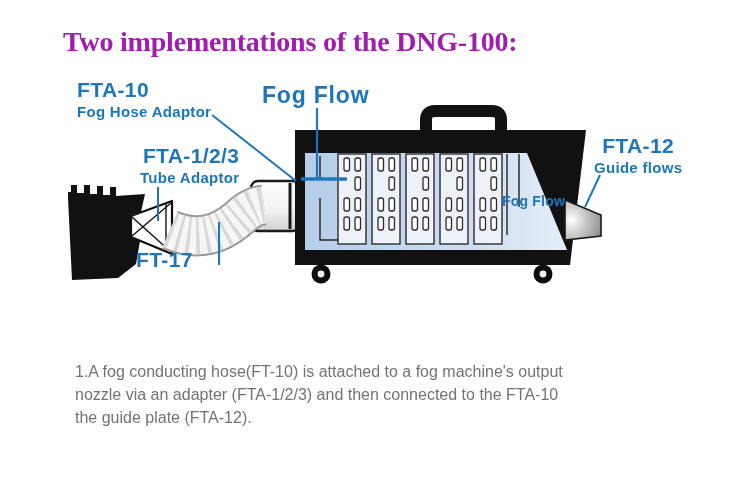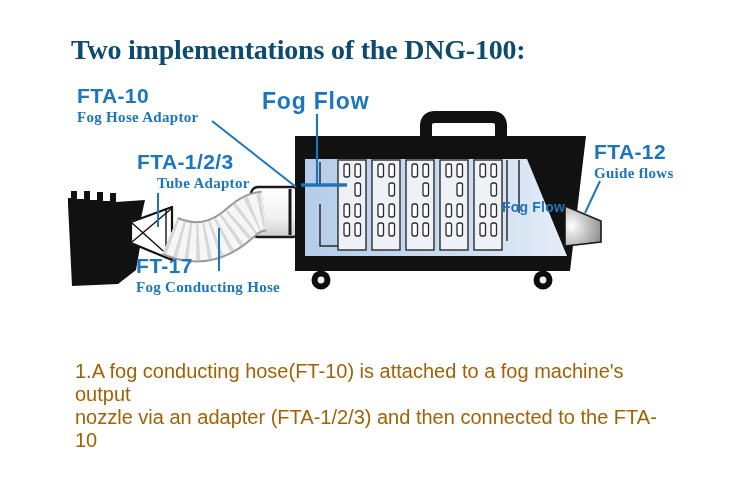--- a/index.html
+++ b/index.html
@@ -1,36 +1,36 @@
 <!DOCTYPE html>
 <html><head>
 <meta charset="utf-8">
 <style>
   html,body{margin:0;padding:0;background:#ffffff;}
   .page{
     position:relative;width:750px;height:500px;background:#ffffff;
     overflow:hidden;font-family:"Liberation Sans",sans-serif;
   }
   .title{
-    position:absolute;left:55px;top:18px;margin:16px;
+    position:absolute;left:55px;top:18px;margin:8px;
     font-family:"Liberation Serif",serif;font-weight:bold;
-    font-size:28px;letter-spacing:-0.2px;color:#0c4a6e;
+    font-size:28px;letter-spacing:-0.2px;color:#a21caf;
   }
-  .diagram{position:absolute;left:0;top:8px;width:750px;height:340px;}
+  .diagram{position:absolute;left:0;top:2px;width:750px;height:340px;}
   .diagram svg{position:absolute;left:0;top:0;}
   .plabel{position:absolute;color:#1d76bc;line-height:1.05;}
   .plabel .big{font-size:21px;font-weight:600;letter-spacing:0.4px;display:block;}
-  .plabel .sub{font-size:15px;font-weight:600;letter-spacing:0.3px;display:block;margin-top:3px;font-family:Liberation Serif, serif;}
+  .plabel .sub{font-size:15px;font-weight:600;letter-spacing:0.3px;display:block;margin-top:3px;}
   .fogflow-big{position:absolute;left:262px;top:80px;color:#1d76bc;
     font-size:23px;font-weight:600;letter-spacing:0.8px;}
   .fogflow-inner{position:absolute;left:502px;top:191px;color:#1d76bc;
     font-size:14px;font-weight:700;letter-spacing:0.2px;}
   .desc{
     position:absolute;left:75px;top:360px;width:600px;
-    font-size:20px;color:#a16207;line-height:23px;
+    font-size:16px;color:#737373;line-height:23px;
   }
 </style>
 </head>
 <body>
 
 <div class="page">
 
   <h1 class="title">Two implementations of the DNG-100:</h1>
 
   <div class="diagram">
@@ -155,35 +155,35 @@
       </g>
     </svg>
 
     <div class="plabel" style="left:77px;top:77px;">
       <span class="big">FTA-10</span>
       <span class="sub">Fog Hose Adaptor</span>
     </div>
 
     <div class="fogflow-big">Fog Flow</div>
 
-    <div class="plabel" style="left:137px;top:143px;">
+    <div class="plabel" style="left:137px;top:143px;text-align:right;">
       <span class="big">FTA-1/2/3</span>
-      <span class="sub" style="margin-left:20px;">Tube Adaptor</span>
+      <span class="sub" style="margin-left:3px;">Tube Adaptor</span>
     </div>
 
     <div class="plabel" style="left:136px;top:247px;">
       <span class="big">FT-17</span>
-      <span class="sub">Fog Conducting Hose</span>
     </div>
 
-    <div class="plabel" style="left:594px;top:133px;">
+    <div class="plabel" style="left:594px;top:133px;text-align:center;">
       <span class="big">FTA-12</span>
       <span class="sub">Guide flows</span>
     </div>
 
     <div class="fogflow-inner">Fog Flow</div>
   </div>
 
   <div class="desc">
     <div>1.A fog conducting hose(FT-10) is attached to a fog machine's output</div>
     <div>nozzle via an adapter (FTA-1/2/3) and then connected to the FTA-10</div>
+    <div>the guide plate (FTA-12).</div>
   </div>
 </div>
 
 </body></html>

